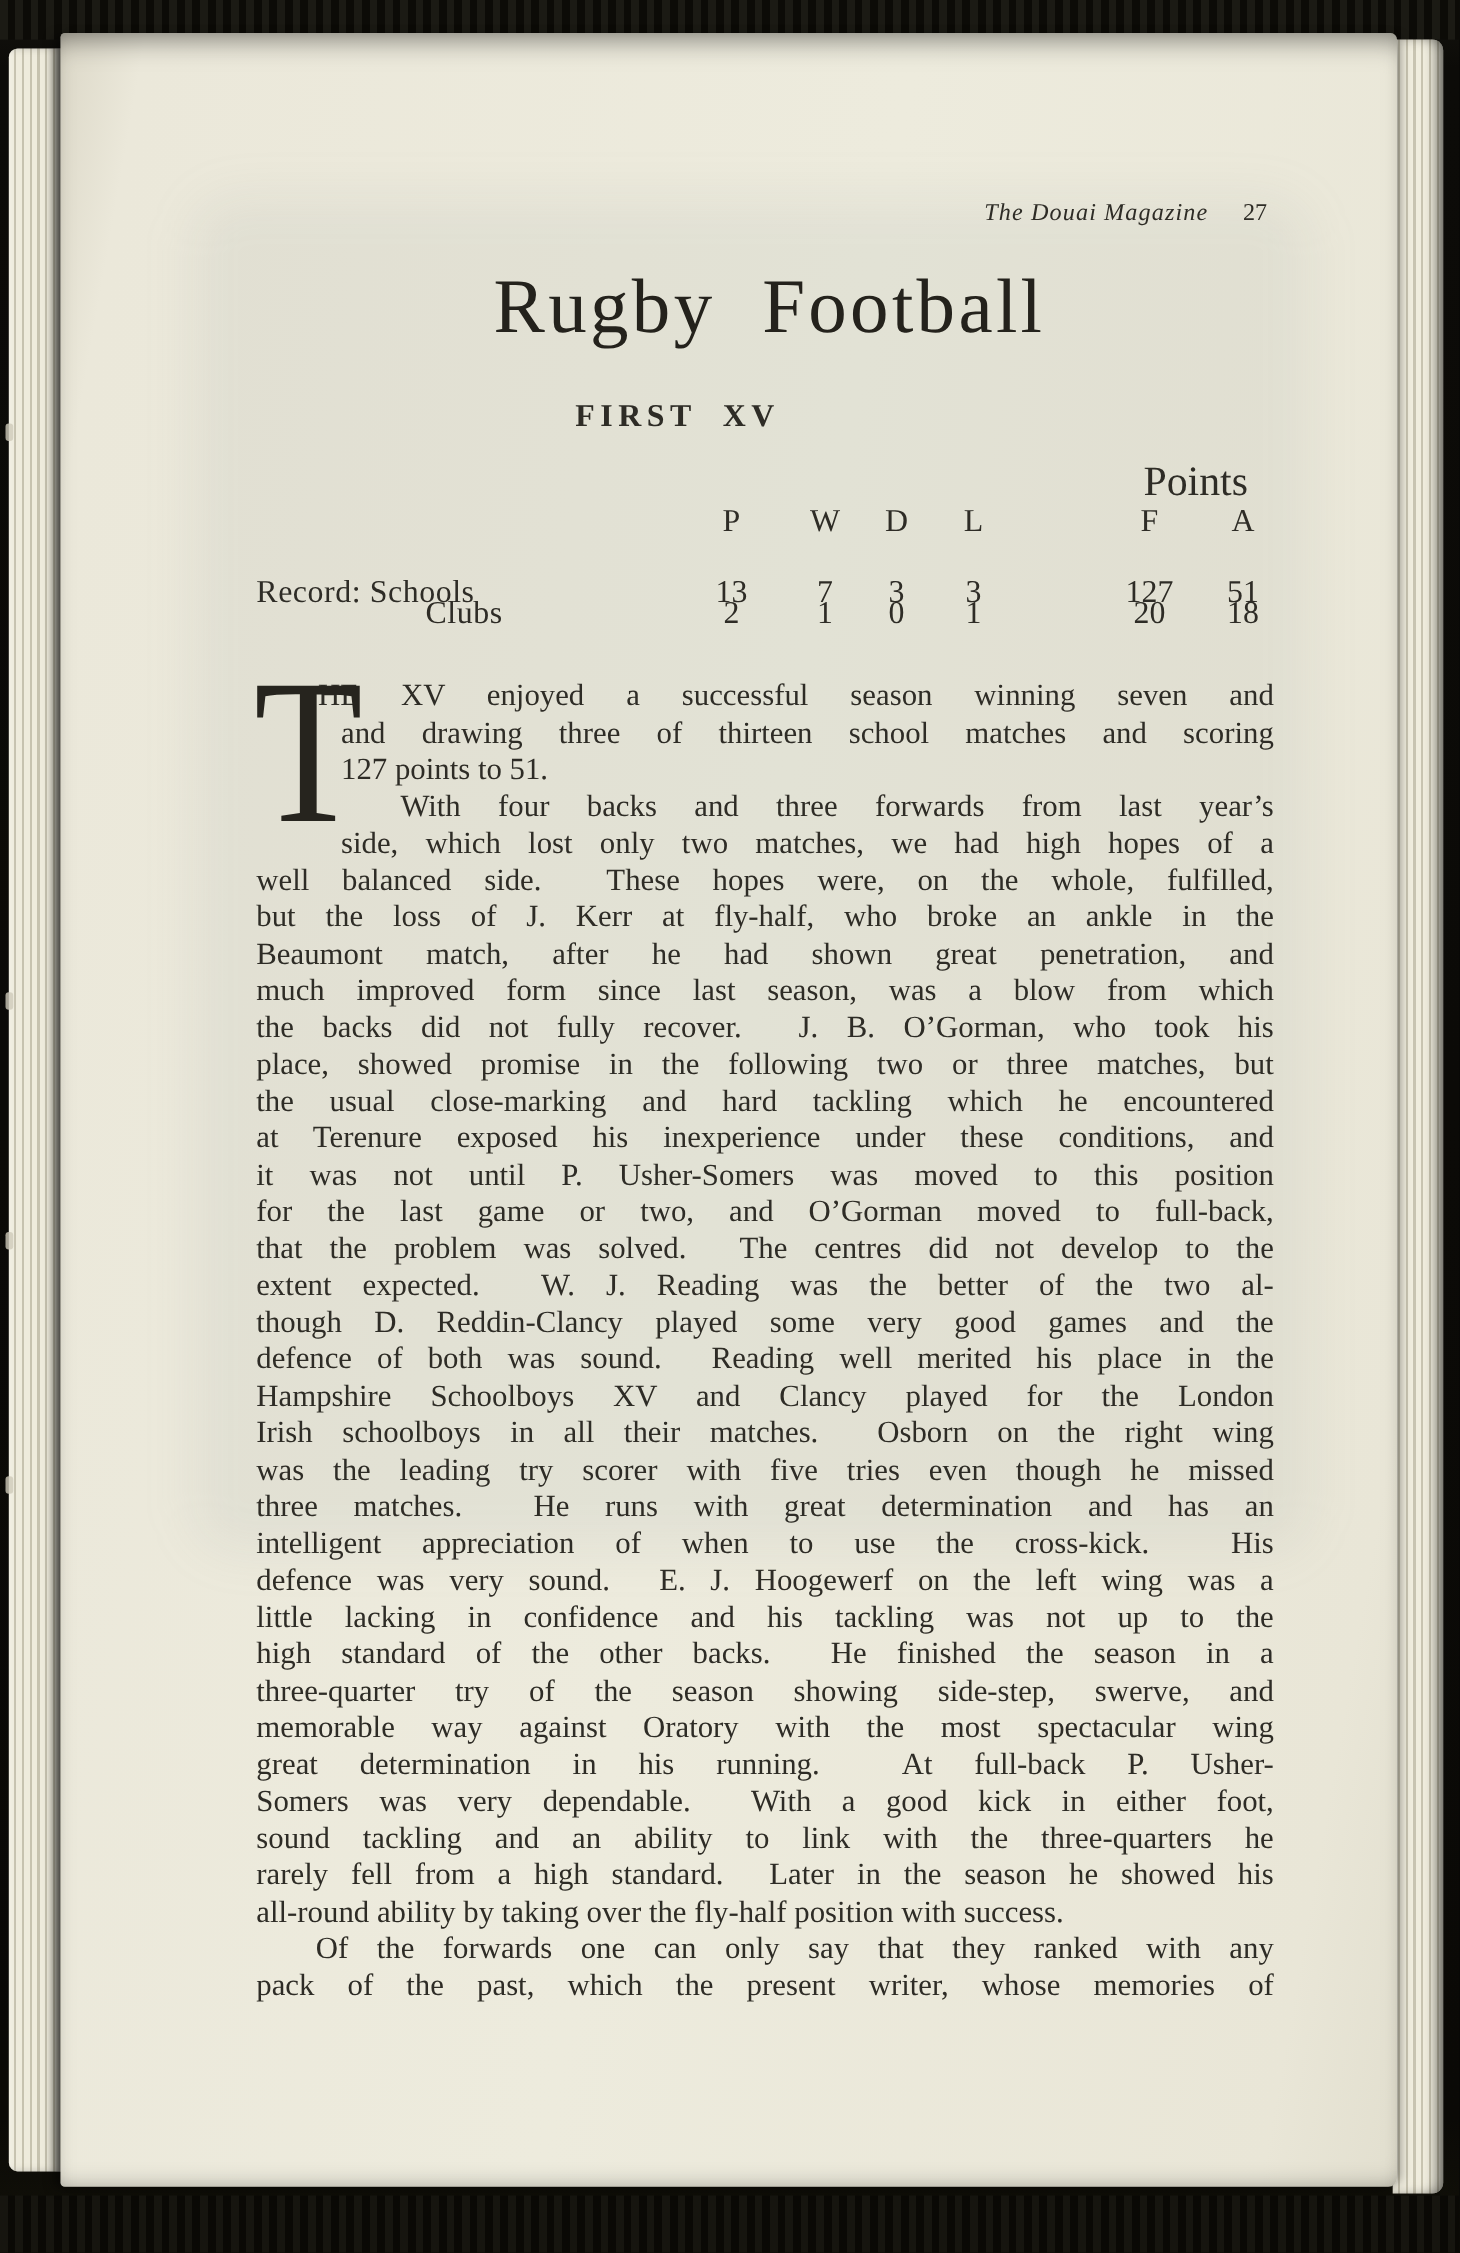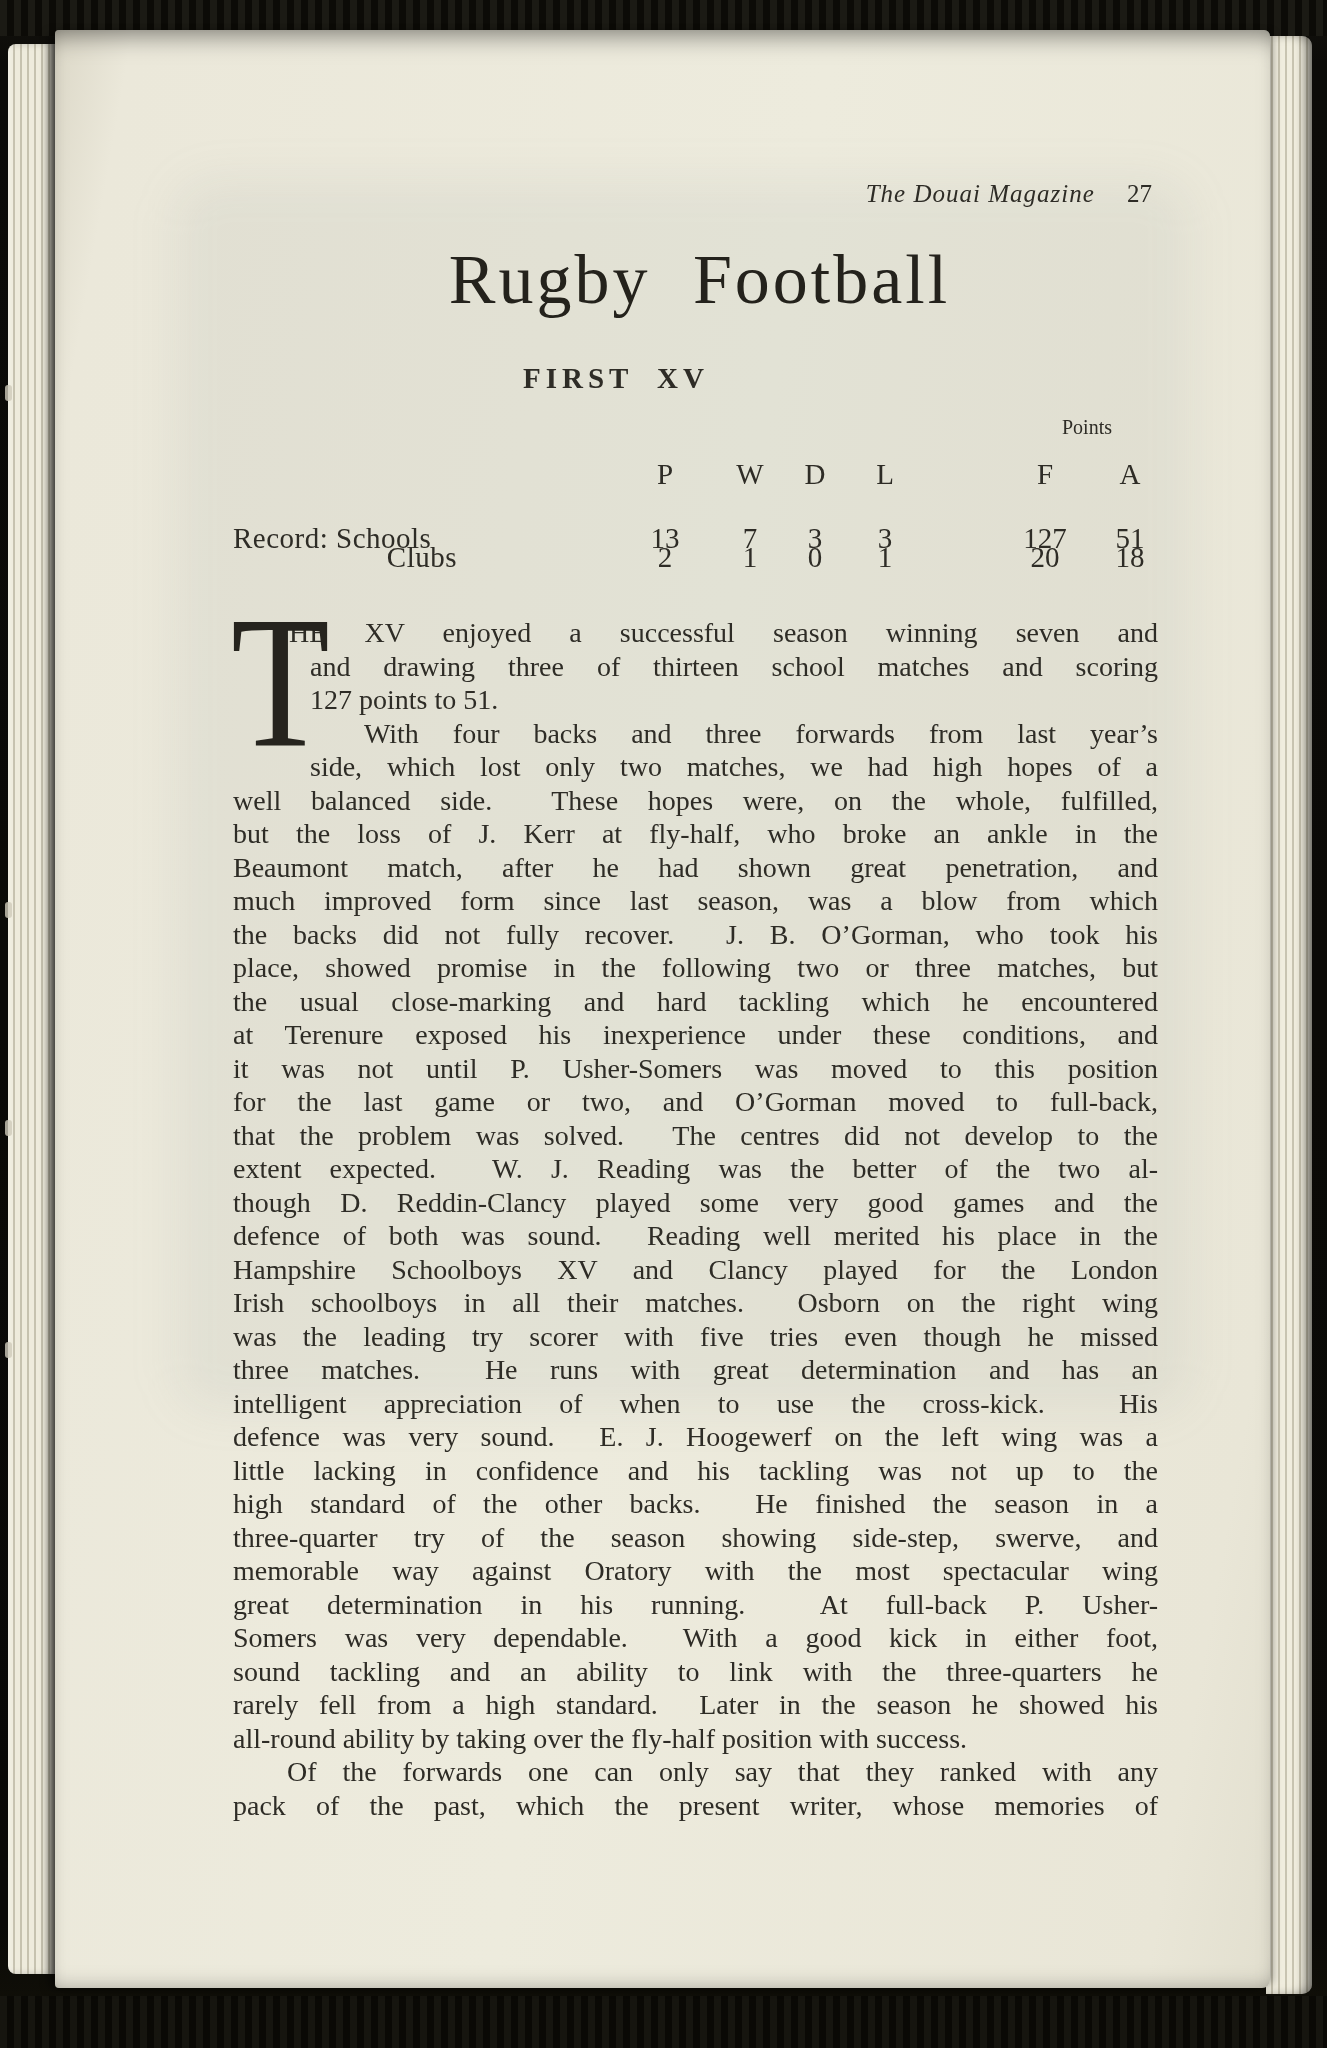--- a/index.html
+++ b/index.html
@@ -17,28 +17,28 @@
              background:repeating-linear-gradient(90deg,#f0edde 0 5px,#c8c4b1 5px 7px);
              box-shadow:inset -9px 0 12px -4px rgba(0,0,0,.6);}
   .stitch{position:absolute;left:5px;width:7px;height:16px;border-radius:3px;background:#cfcaba;opacity:.8;}
   .page{position:absolute;left:55px;top:30px;width:1215px;height:1958px;overflow:hidden;
         background:linear-gradient(100deg,#dcd8c8 0%,#ebe8da 5%,#edebdd 50%,#e9e6d7 92%,#e2dfcf 100%);
         border-radius:4px 6px 8px 4px;color:#2e2c26;
         box-shadow:-7px 2px 10px -2px rgba(0,0,0,.55), 6px 0 10px -4px rgba(0,0,0,.4),
                    inset 0 20px 26px -16px rgba(0,0,0,.5), inset 0 -14px 22px -16px rgba(0,0,0,.35);}
   .tint{position:absolute;left:120px;top:150px;width:1015px;height:1230px;
         background:rgba(140,150,145,.10);filter:blur(22px);border-radius:40px;}
-  .running-header{position:absolute;top:150px;right:118px;font-size:25px;white-space:nowrap;}
+  .running-header{position:absolute;top:150px;right:118px;font-size:22px;white-space:nowrap;}
   .running-header .mag{font-style:italic;letter-spacing:1px;}
   .running-header .pno{font-style:normal;margin-left:26px;}
   .title{position:absolute;top:210px;left:0;width:1251px;padding-left:38px;box-sizing:border-box;
          text-align:center;font-size:70px;line-height:1.15;letter-spacing:3px;word-spacing:22px;color:#24221c;}
   .subheading{position:absolute;top:332px;left:0;width:1100px;padding-left:22px;box-sizing:border-box;
          text-align:center;font-size:29px;font-weight:bold;letter-spacing:5px;word-spacing:12px;}
-  .points-label{position:absolute;top:386px;left:932px;width:200px;text-align:center;font-size:20px;}
+  .points-label{position:absolute;top:386px;left:932px;width:200px;text-align:center;font-size:38px;}
   .trow{position:absolute;left:0;width:1215px;height:36px;font-size:29px;}
   .trow .cell{position:absolute;width:100px;text-align:center;}
   .colhead{top:428px;} .r1{top:492px;} .r2{top:511px;}
   .c1{left:560px}.c2{left:645px}.c3{left:710px}.c4{left:780px}.c5{left:940px}.c6{left:1025px}
   .rowlabel{position:absolute;left:178px;width:224px;letter-spacing:.5px;}
   .rowlabel.right{text-align:right;}
   .body-text{position:absolute;left:178px;top:586px;width:925px;font-size:28px;line-height:33.5px;}
   .line{height:33.5px;white-space:pre-wrap;overflow:visible;}
   .line.j{text-align:justify;text-align-last:justify;}
   .line.l{text-align:left;}

